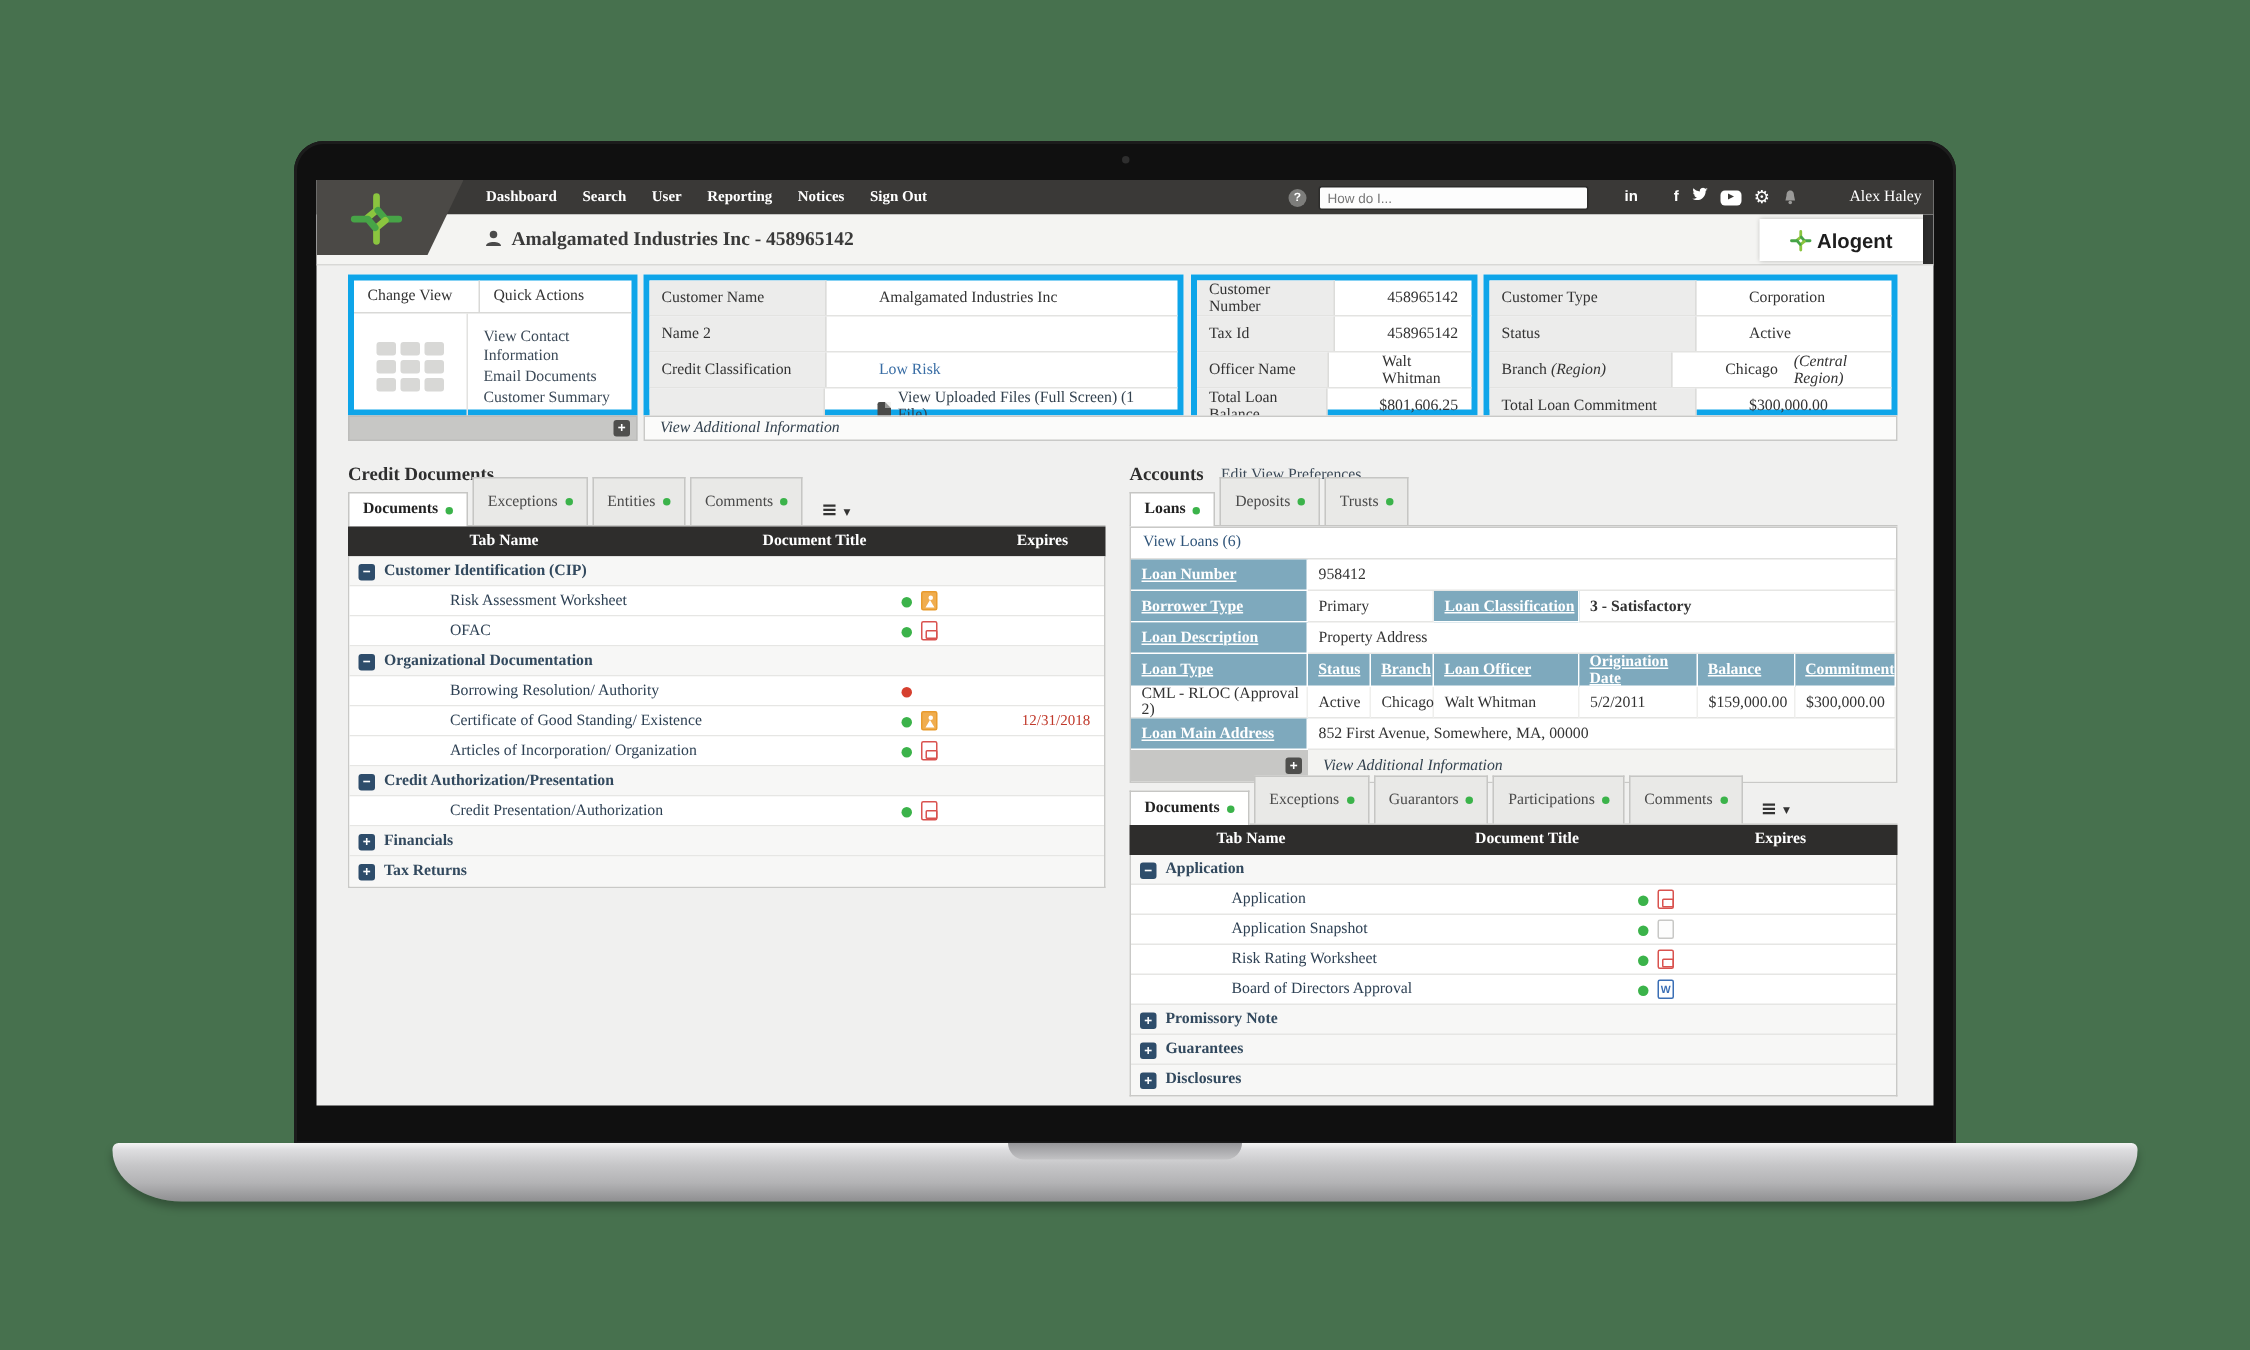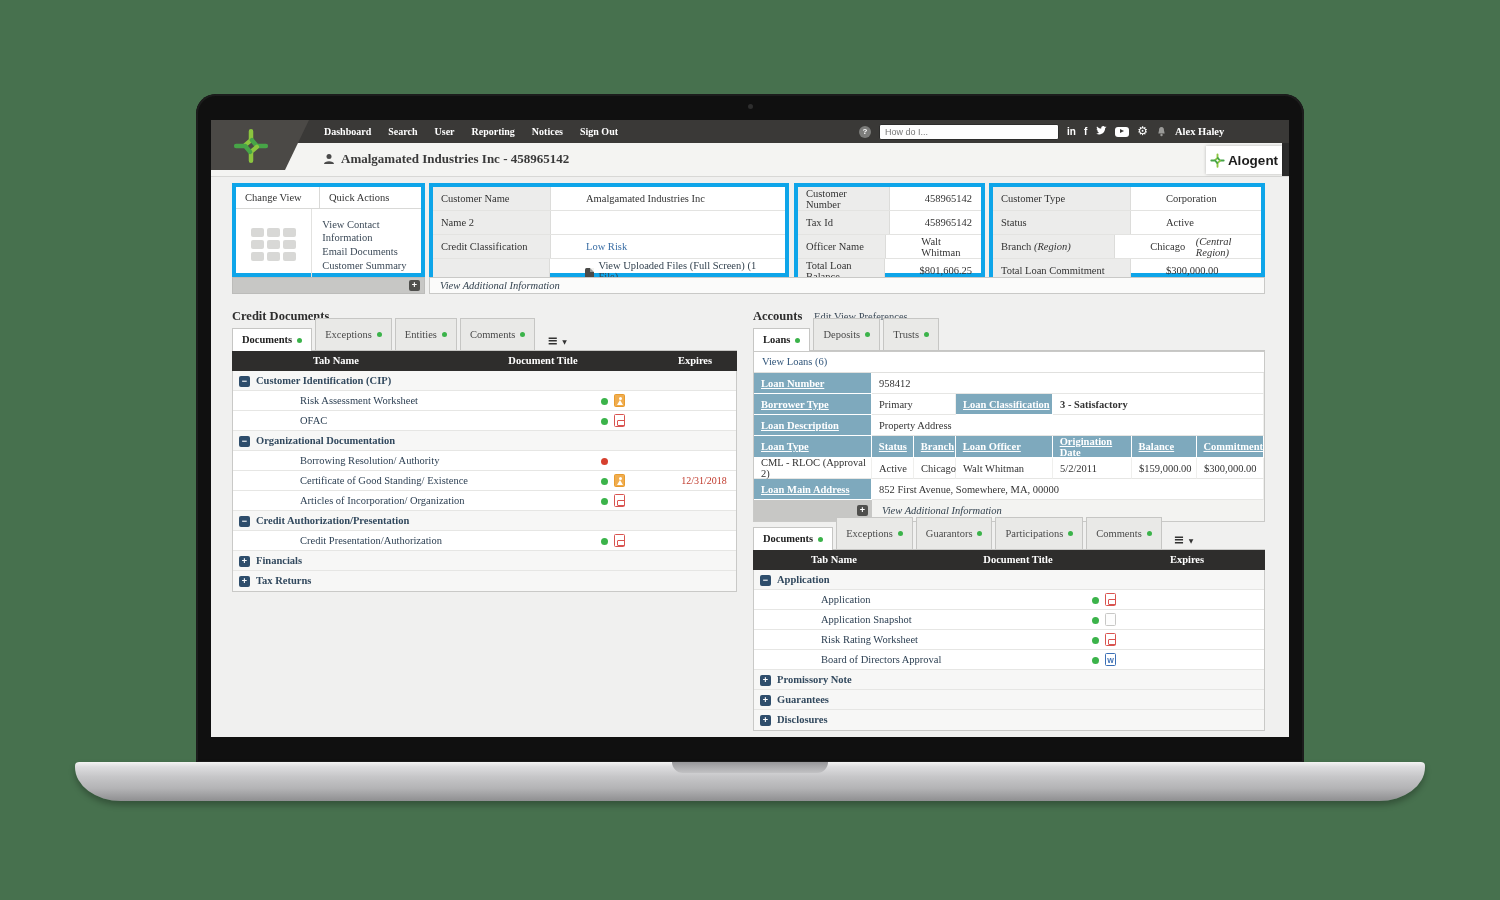--- a/index.html
+++ b/index.html
@@ -19,36 +19,36 @@
 
   
   .topbar{position:absolute;left:0;top:0;width:1078px;height:23px;background:#3a3937;}
   .nav{position:absolute;left:113px;top:0;height:23px;display:flex;align-items:center;gap:17px;}
   .nav span{color:#fff;font-weight:bold;font-size:10px;cursor:default;}
   .topbar-right{position:absolute;left:648px;top:0;height:23px;display:flex;align-items:center;gap:8px;}
   .help-ic{width:12px;height:12px;border-radius:50%;background:#7d7d7b;color:#fff;font-size:8px;line-height:12px;
            text-align:center;font-family:"Liberation Sans",sans-serif;font-weight:bold;}
   .searchbox{width:168px;height:14px;background:#fdfdfd;border:1px solid #2c2c2b;border-radius:2px;
            font-family:"Liberation Sans",sans-serif;font-size:9px;color:#555;padding:0 5px;}
-  .soc{color:#fff;font-family:"Liberation Sans",sans-serif;font-weight:bold;font-size:10px;line-height:23px;}
+  .soc{color:#fff;font-family:"Liberation Sans",sans-serif;font-weight:bold;font-size:10px;line-height:23px;margin-left:16px;}
   .yt{width:14px;height:10px;background:#fff;border-radius:3px;position:relative;}
   .yt:after{content:"";position:absolute;left:5px;top:2.5px;border-left:4px solid #3a3937;
             border-top:2.5px solid transparent;border-bottom:2.5px solid transparent;}
   .gear{color:#fff;font-size:12px;line-height:23px;font-family:"DejaVu Sans",sans-serif;}
   .bell svg{display:block;}
-  .username{color:#fff;font-weight:bold;font-size:10.5px;text-align:right;}
+  .username{color:#fff;font-weight:normal;font-size:10.5px;margin-left:26px;text-align:right;}
 
   
   .titlebar{position:absolute;left:0;top:23px;width:1078px;height:33px;background:#f4f4f2;border-bottom:1px solid #d8d8d6;}
   .title-text{position:absolute;left:130px;top:8px;font-weight:bold;font-size:13px;color:#3a3a3a;}
   .person{position:absolute;left:112px;top:10px;}
   .logo-block{position:absolute;left:0;top:0;width:120px;height:50px;background:#4b4946;
               clip-path:polygon(0 0,98px 0,74px 100%,0 100%);z-index:5;}
   .logo-block svg{position:absolute;left:22px;top:8px;}
-  .brandbox{position:absolute;right:7px;top:26px;width:76px;height:28px;background:#fff;display:flex;
+  .brandbox{position:absolute;right:7px;top:26px;width:109px;height:28px;background:#fff;display:flex;
             align-items:center;justify-content:center;gap:3px;z-index:6;box-shadow:0 0 3px rgba(0,0,0,.25);}
   .brandbox .brand-name{font-family:"Liberation Sans",sans-serif;font-size:13.5px;color:#1d1d1d;font-weight:600;}
   .brand-dark-strip{position:absolute;right:0;top:23px;width:7px;height:33px;background:#2b2b2b;z-index:4;}
 
   
   .box{position:absolute;background:#fff;border:4px solid #0ea5e9;box-sizing:border-box;}
   .b1{left:21px;top:63px;width:193px;height:94px;}
   .b1-head{display:flex;height:21px;border-bottom:1px solid #d9d9d7;}
   .b1-head div{line-height:21px;padding-left:9px;box-sizing:border-box;}
   .b1-head div:first-child{width:84px;border-right:1px solid #d9d9d7;}

